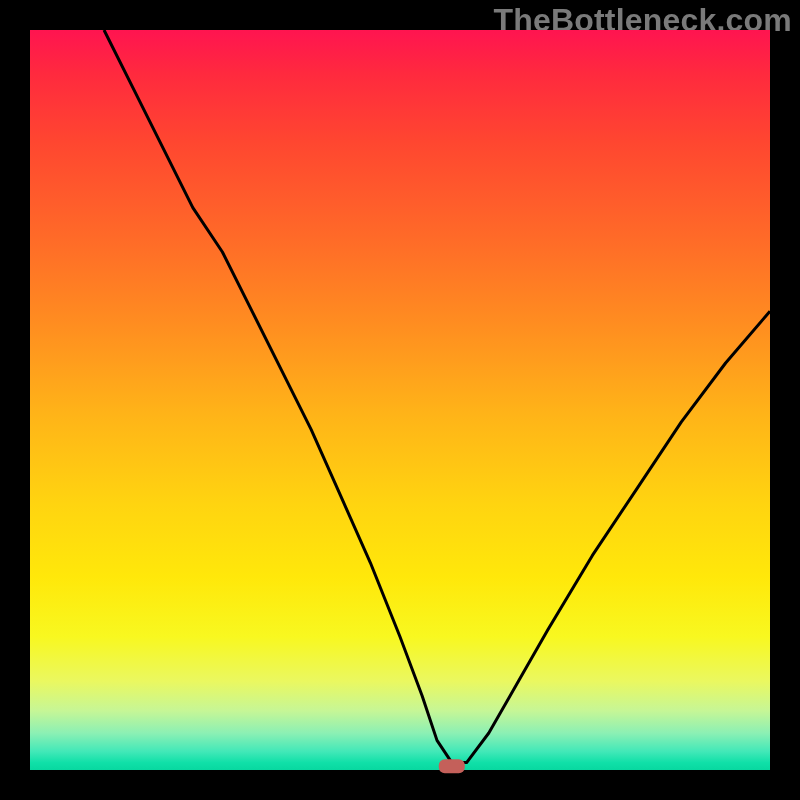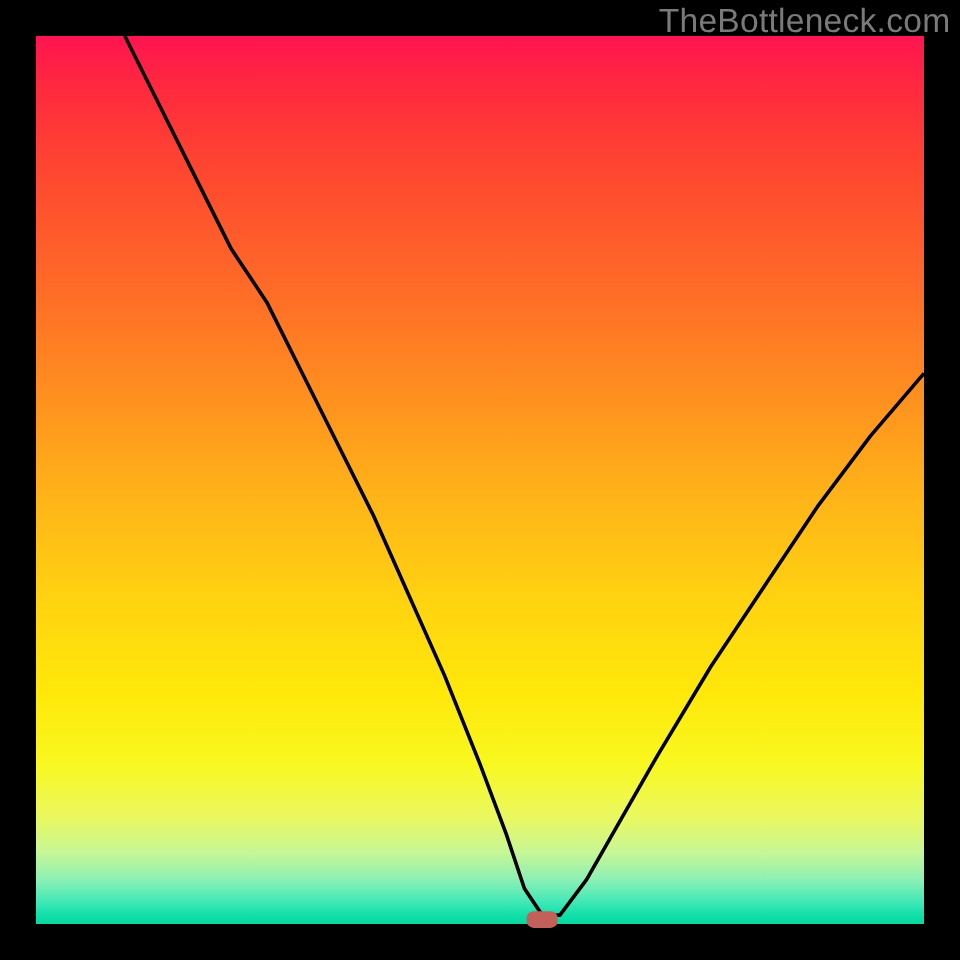--- a/index.html
+++ b/index.html
@@ -15,22 +15,22 @@
     position: relative;
     width: 800px;
     height: 800px;
     background: #000;
   }
   .watermark {
     position: absolute;
     top: 2px;
     right: 8px;
     color: #7a7a7a;
-    font-size: 28px;
-    font-weight: 400;
+    font-size: 32px;
+    font-weight: 700;
     letter-spacing: 0.2px;
     user-select: none;
   }
   
   .plot {
     position: absolute;
     left: 30px;
     top: 30px;
     width: 740px;
     height: 740px;

